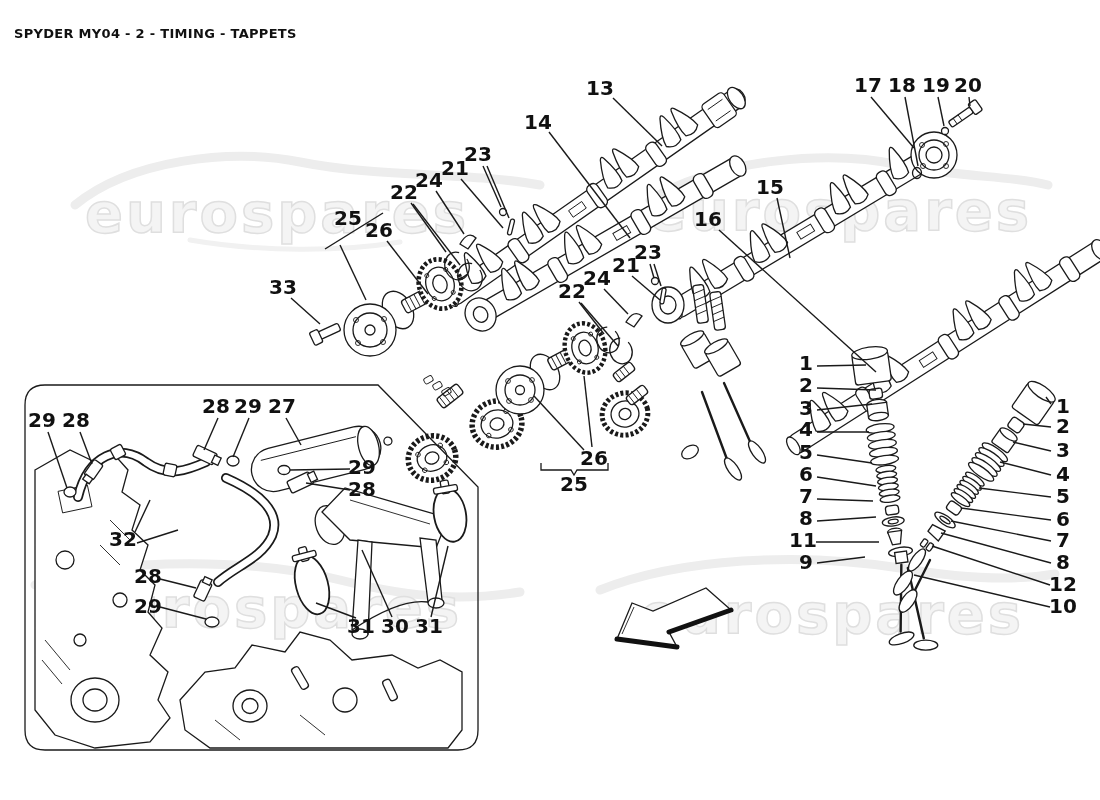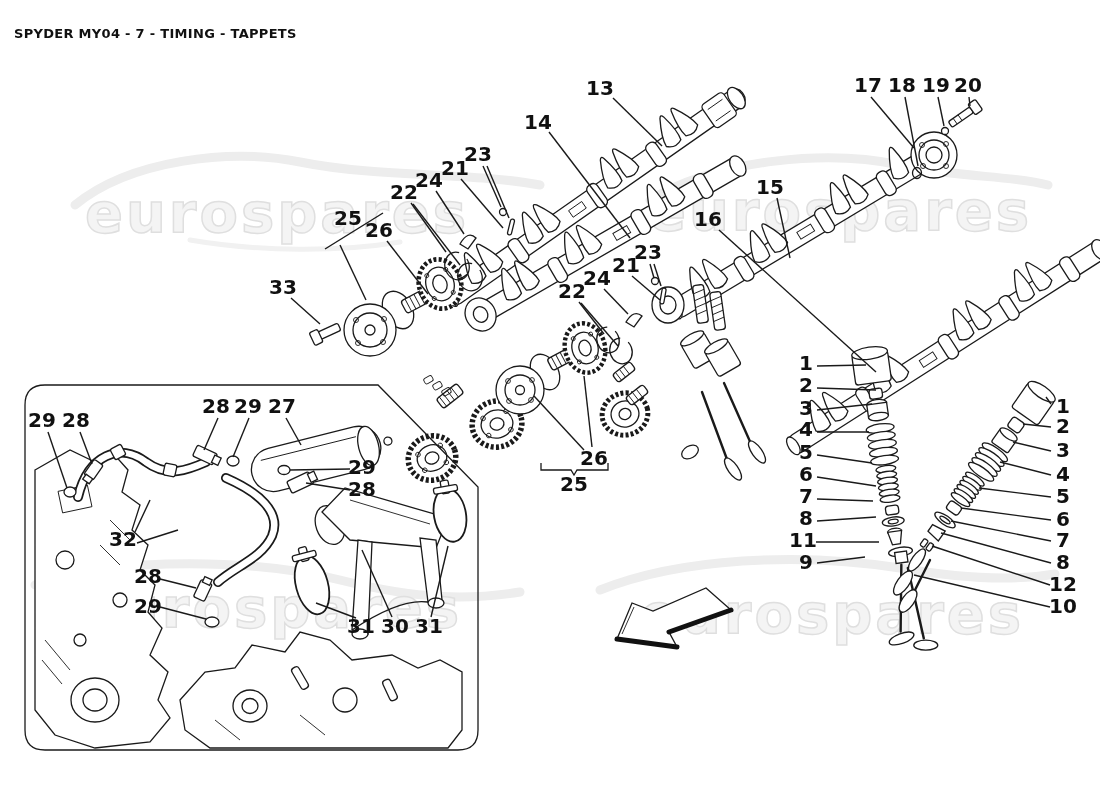--- a/index.html
+++ b/index.html
@@ -19,21 +19,21 @@
   .pw  { stroke:#1a1a1a; stroke-width:1.3; fill:#fff; }
   .pw2 { stroke:#1a1a1a; stroke-width:1.8; fill:#fff; }
   .gear{ fill:#fff; stroke:#1a1a1a; }
   .thick { stroke:#111; stroke-width:5; fill:none; stroke-linecap:round; }
   .stem { stroke:#1a1a1a; stroke-width:2.4; fill:none; stroke-linecap:round; }
 </style>
 </head>
 <body>
 
 <div class="stage">
-  <div class="page-title">SPYDER MY04 - 7 - TIMING - TAPPETS</div>
+  <div class="page-title">SPYDER MY04 - 2 - TIMING - TAPPETS</div>
 
   <svg width="1100" height="800" viewBox="0 0 1100 800">
     <defs>
       <path id="lobe" d="M -8,7 Q -9,-3 -2,-21 Q 0,-25 2,-21 Q 9,-3 8,7 Q 0,13 -8,7 Z"></path>
     </defs>
 
     <g>
       <path class="swoosh" d="M 75,205 C 130,160 230,148 300,162 C 380,178 470,172 540,185"></path>
       <path class="swoosh2" d="M 190,240 C 260,252 340,252 400,242"></path>
       <path class="swoosh" d="M 650,200 C 720,158 830,150 900,165 C 960,178 1010,175 1048,185"></path>

